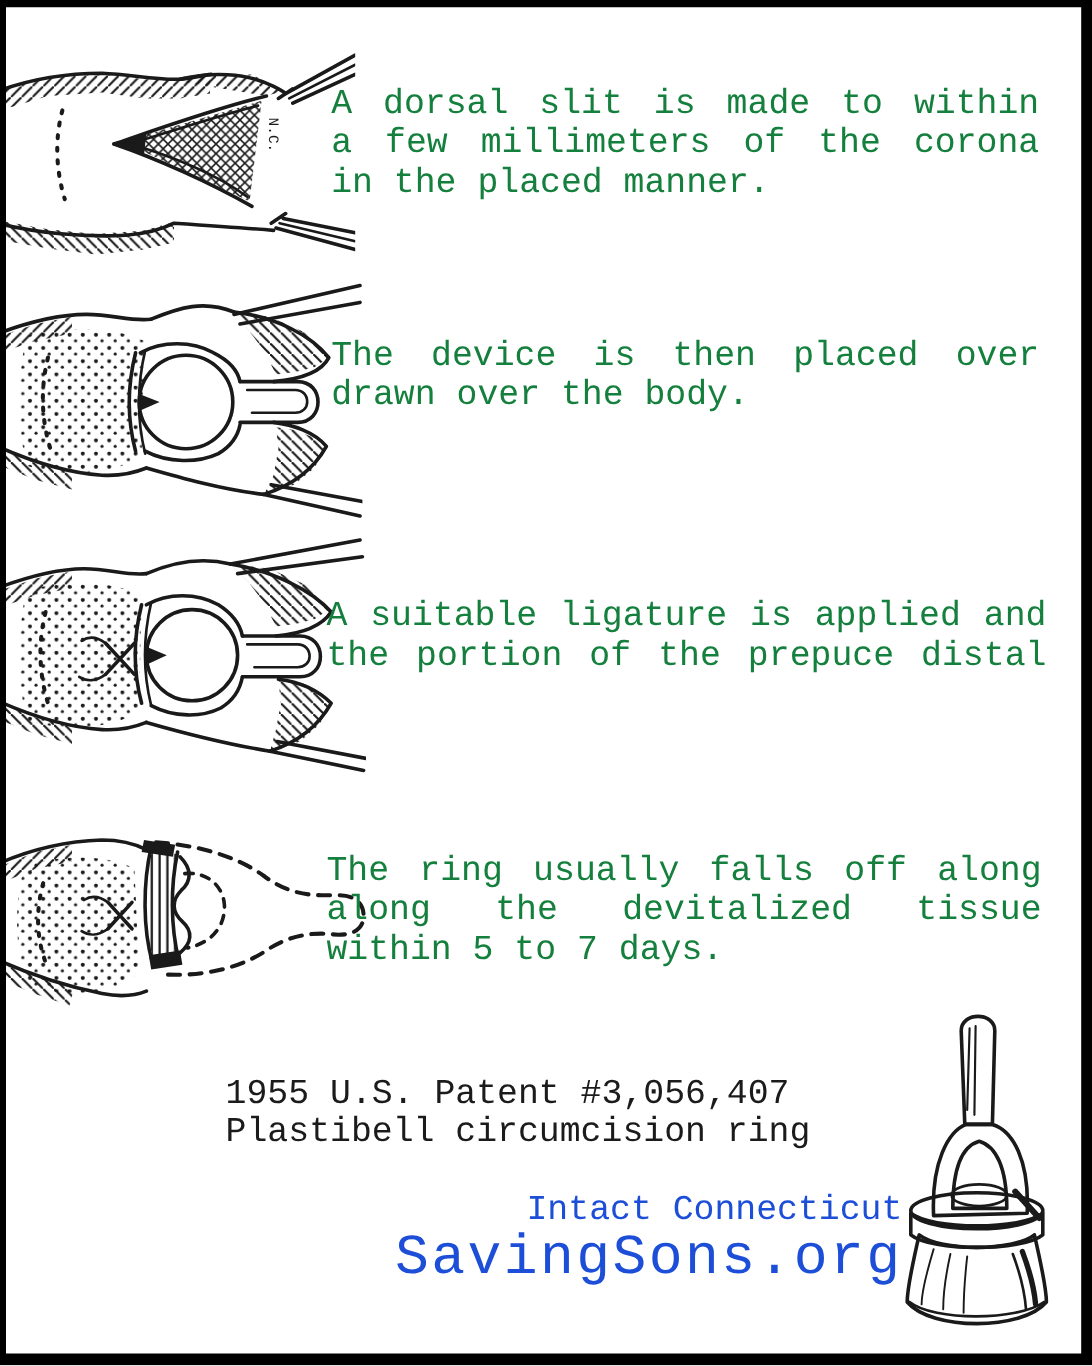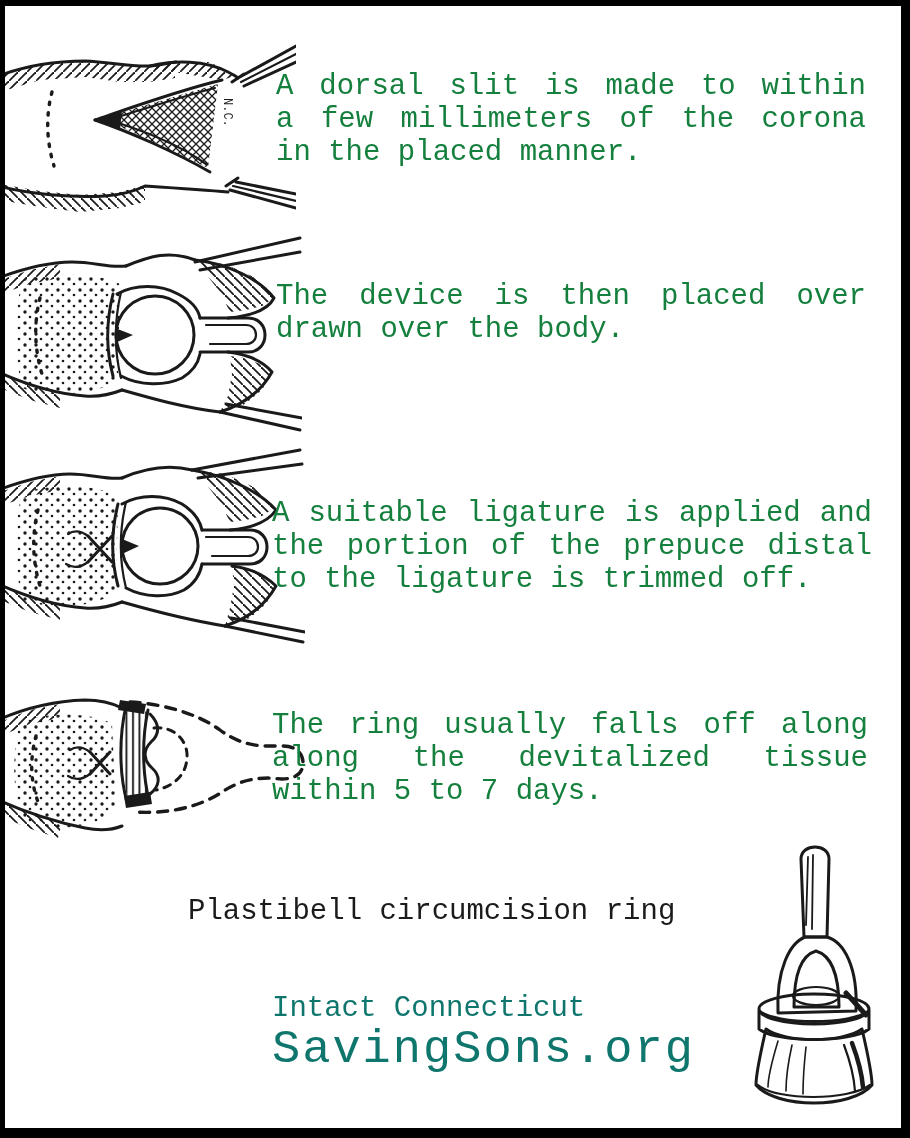--- a/index.html
+++ b/index.html
@@ -5,21 +5,21 @@
   html,body{margin:0;padding:0;background:#ffffff;}
   .page{position:relative;width:910px;height:1138px;background:#ffffff;overflow:hidden;
         font-family:"Liberation Mono", monospace;color:#161616;}
   .frame{position:absolute;inset:0;border:solid #000000;border-width:6px 9px 10px 5px;
          pointer-events:none;z-index:9;}
   .fig{position:absolute;}
   .step{position:absolute;font-size:29px;line-height:33px;color:#15803d;}
   .step .jl{text-align:justify;text-align-last:justify;}
   .step .ll{text-align:left;}
   .patent{position:absolute;left:188px;top:896px;font-size:29px;line-height:32px;color:#1b1b1b;}
-  .footer{position:absolute;left:272px;top:992px;width:480px;text-align:left;color:#0f766e;}
+  .footer{position:absolute;left:272px;top:992px;width:480px;text-align:right;color:#1d4ed8;}
   .footer .org{font-size:29px;line-height:34px;}
   .footer .site{font-size:47px;line-height:48px;letter-spacing:2px;}
   svg{display:block;}
   .ink{stroke:#1a1a1a;fill:none;stroke-linecap:round;stroke-linejoin:round;}
   .w3{stroke-width:3;}
   .w2{stroke-width:2.2;}
   .dash{stroke-dasharray:2.5 8;stroke-width:3.4;}
   .bigdash{stroke-dasharray:10 8;stroke-width:3.4;}
   .sig{font-family:"Liberation Mono",monospace;font-size:12px;fill:#1a1a1a;}
 </style>
@@ -227,30 +227,30 @@
   </div>
 
   <div class="step" style="left:276px;top:280px;width:590px">
     <div class="jl">The device is then placed over</div>
     <div class="ll">drawn over the body.</div>
   </div>
 
   <div class="step" style="left:272px;top:497px;width:600px">
     <div class="jl">A suitable ligature is applied and</div>
     <div class="jl">the portion of the prepuce distal</div>
-    <div class="ll">to the ligature is trimmed off.</div>
   </div>
 
   <div class="step" style="left:272px;top:709px;width:596px">
     <div class="jl">The ring usually falls off along</div>
     <div class="jl">along the devitalized tissue</div>
     <div class="ll">within 5 to 7 days.</div>
   </div>
 
   <div class="patent">
+    <div>1955 U.S. Patent #3,056,407</div>
     <div>Plastibell circumcision ring</div>
   </div>
 
   <div class="footer">
     <div class="org">Intact Connecticut</div>
     <div class="site">SavingSons.org</div>
   </div>
 
   <div class="frame"></div>
 </div>

